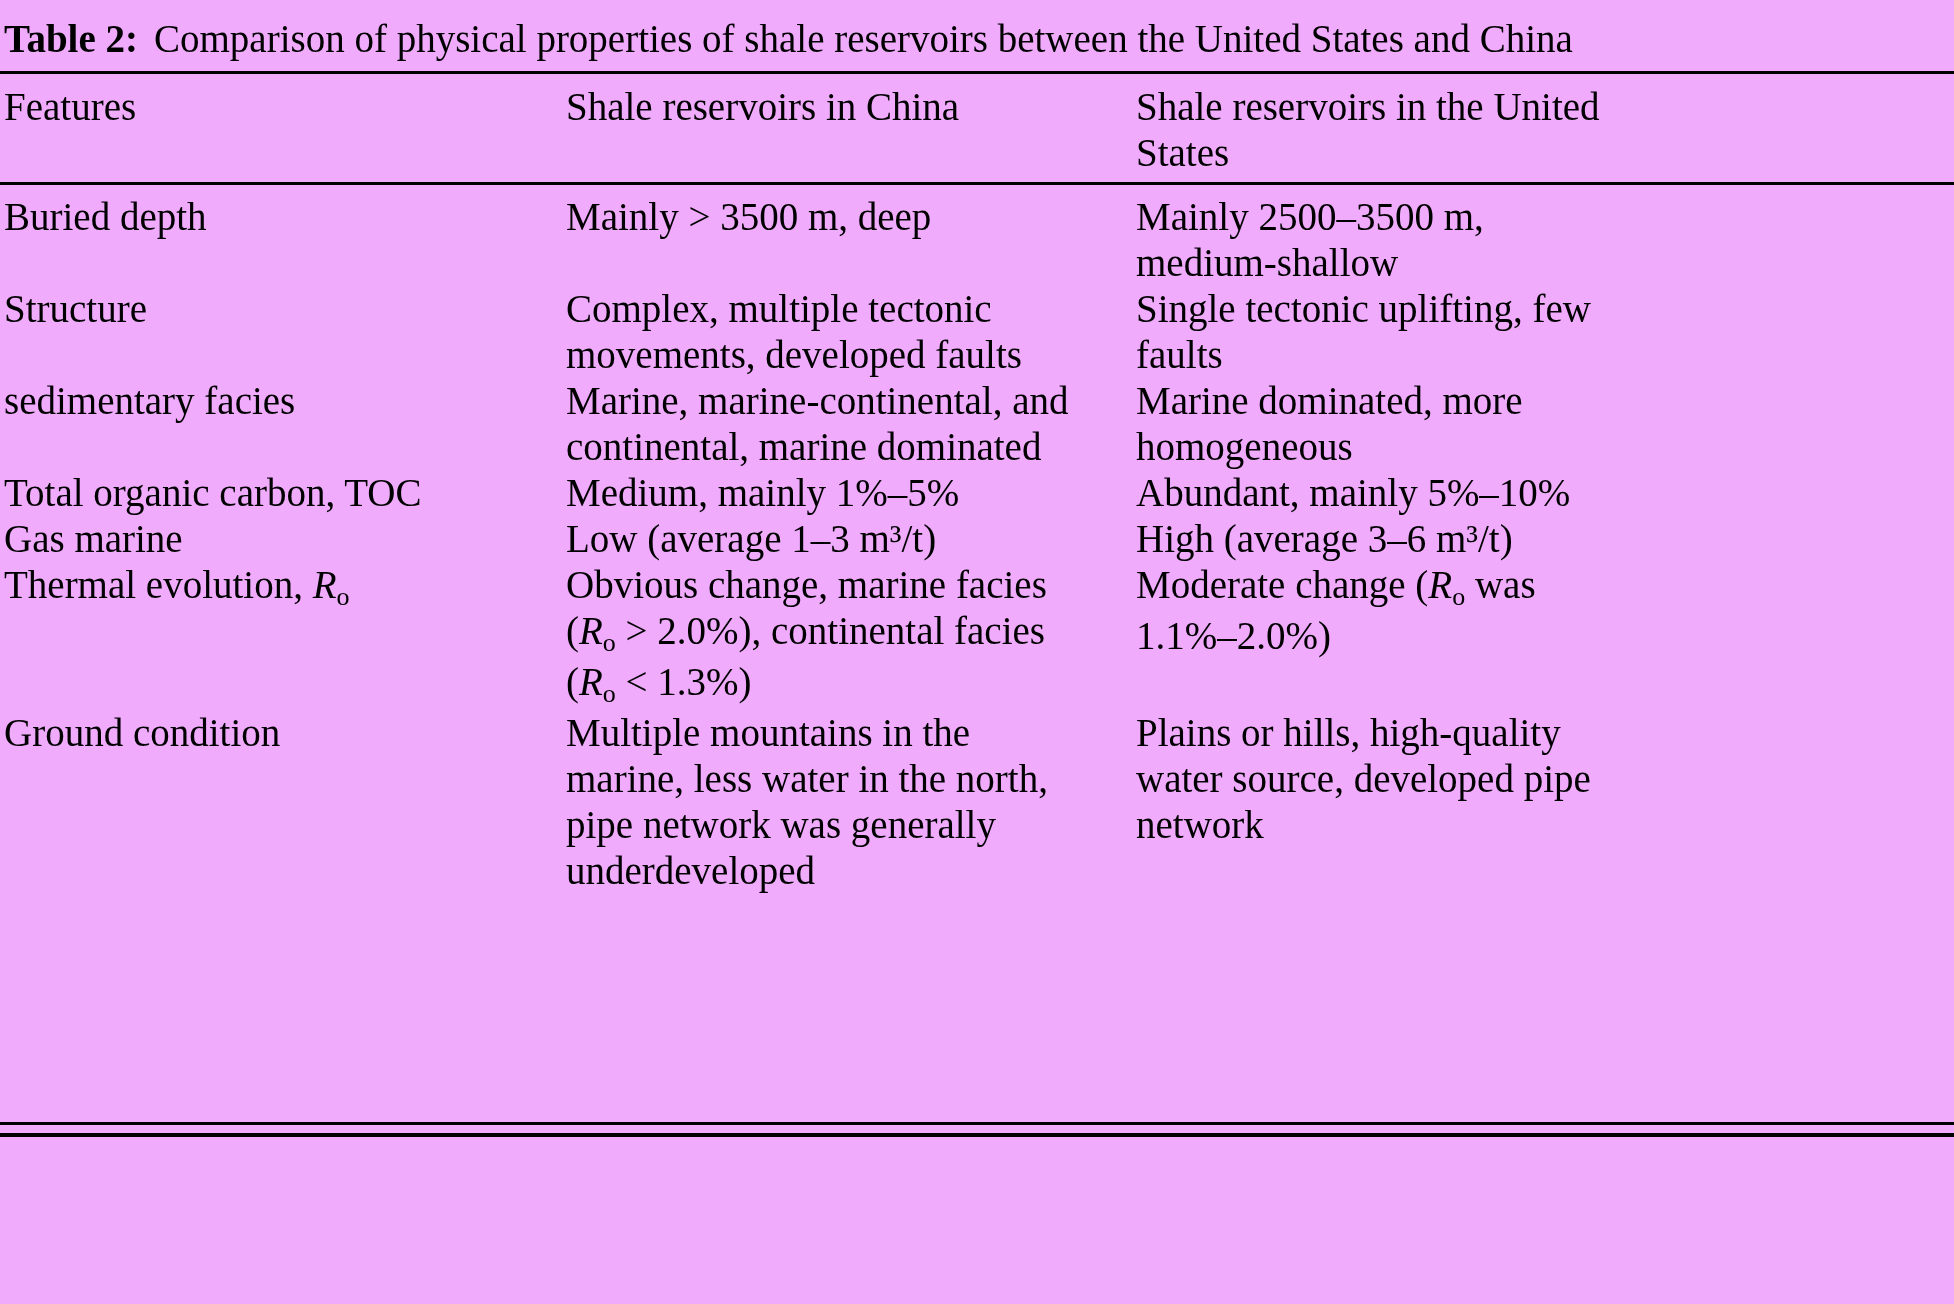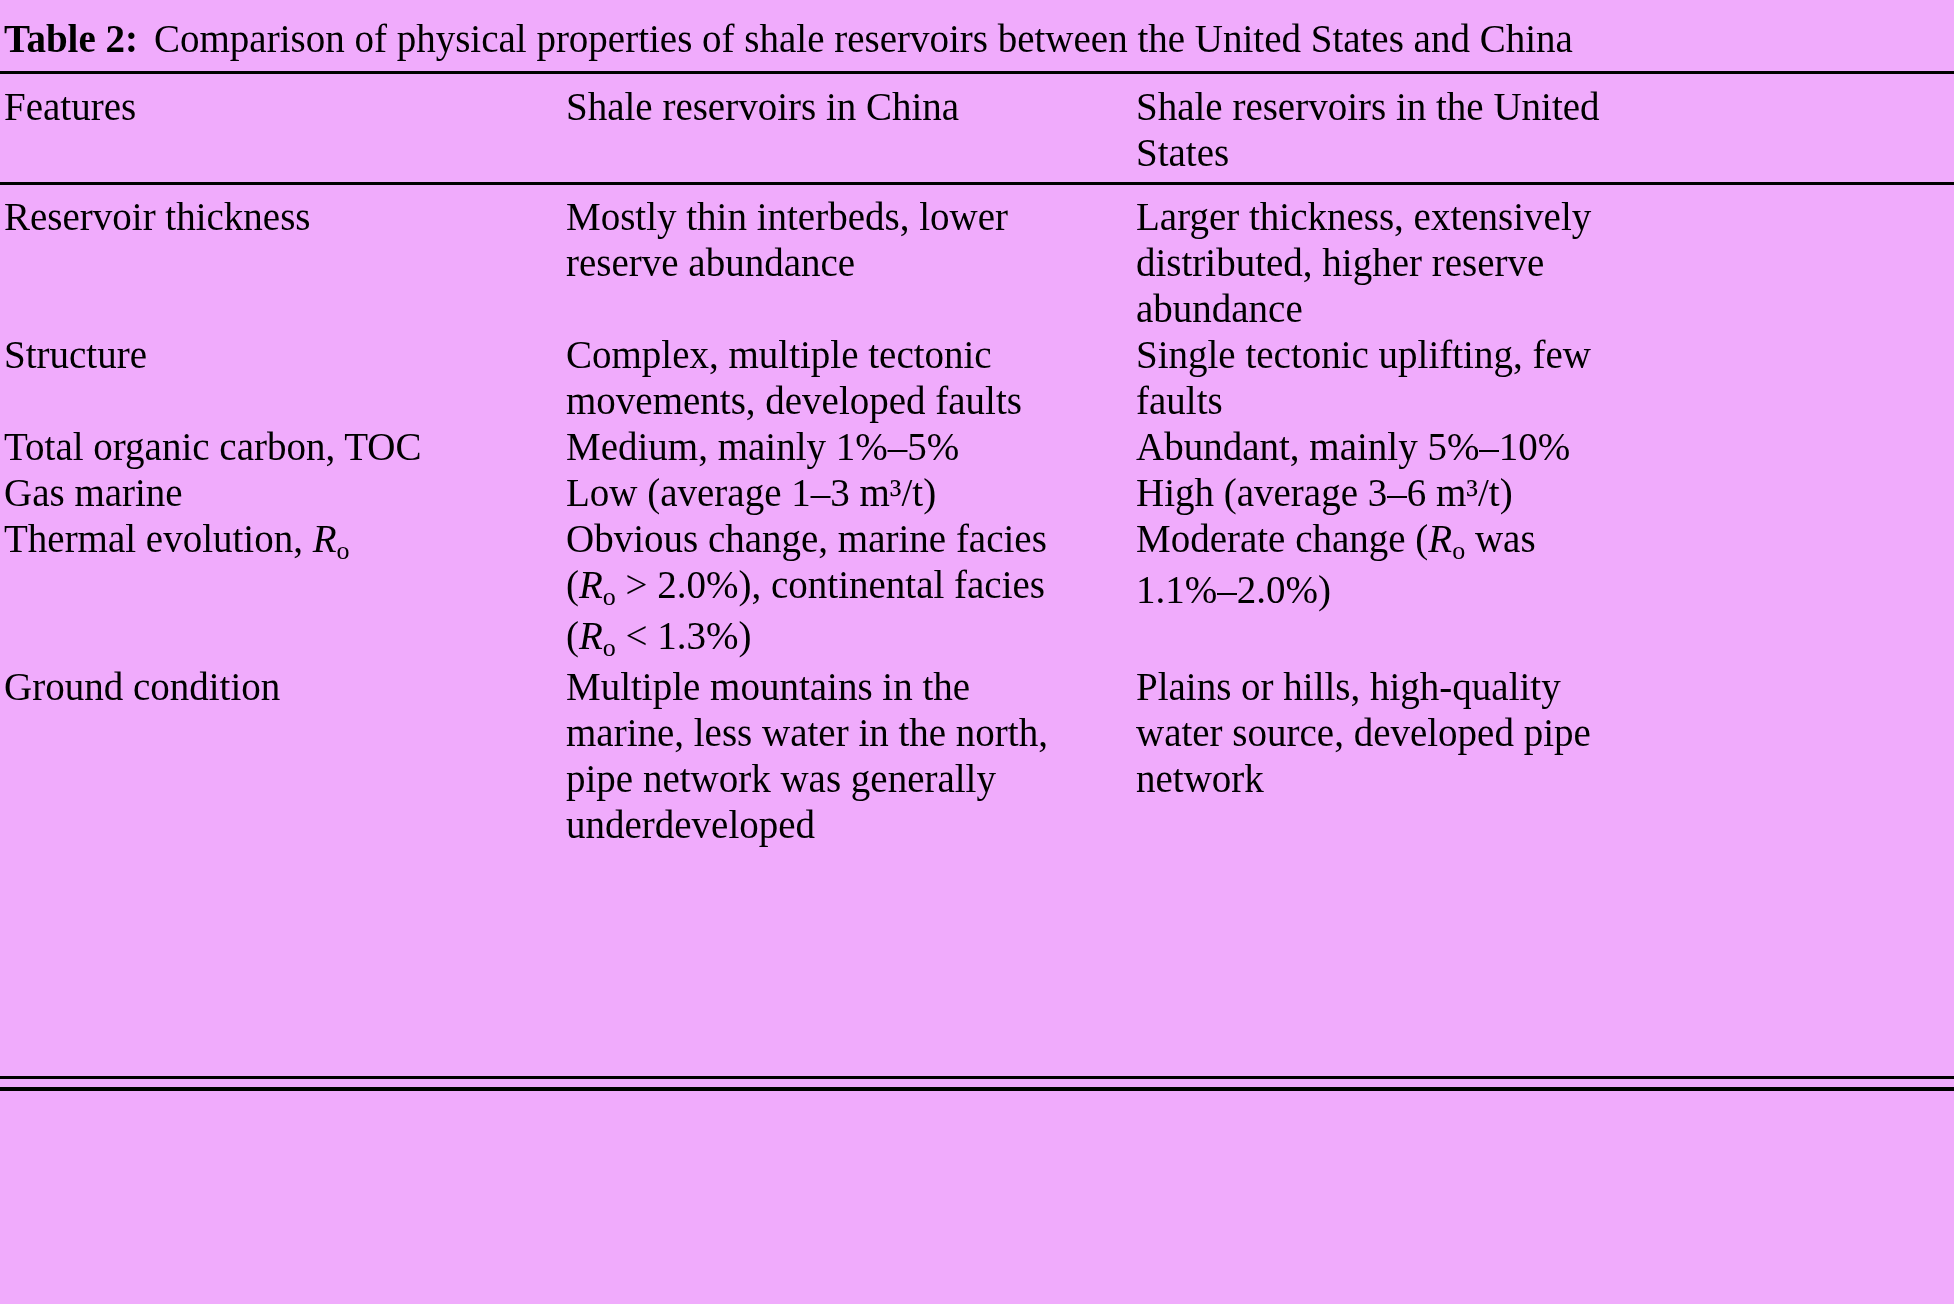--- a/index.html
+++ b/index.html
@@ -85,28 +85,33 @@
     </colgroup>
     <thead>
       <tr>
         <th class="col-feature">Features</th>
         <th class="col-china">Shale reservoirs in China</th>
         <th class="col-us">Shale reservoirs in the United States</th>
       </tr>
     </thead>
     <tbody>
       <tr>
-        <td class="cell-feature">Reservoir thickness</td>
-        <td class="cell-china">Mostly thin interbeds, lower reserve abundance</td>
-        <td class="cell-us">Larger thickness, extensively distributed, higher reserve abundance</td>
+        <td class="cell-feature">Buried depth</td>
+        <td class="cell-china">Mainly &gt; 3500 m, deep</td>
+        <td class="cell-us">Mainly 2500–3500 m, medium-shallow</td>
       </tr>
       <tr>
         <td class="cell-feature">Structure</td>
         <td class="cell-china">Complex, multiple tectonic movements, developed faults</td>
         <td class="cell-us">Single tectonic uplifting, few faults</td>
+      </tr>
+      <tr>
+        <td class="cell-feature">sedimentary facies</td>
+        <td class="cell-china">Marine, marine-continental, and continental, marine dominated</td>
+        <td class="cell-us">Marine dominated, more homogeneous</td>
       </tr>
       <tr>
         <td class="cell-feature">Total organic carbon, TOC</td>
         <td class="cell-china">Medium, mainly 1%–5%</td>
         <td class="cell-us">Abundant, mainly 5%–10%</td>
       </tr>
       <tr>
         <td class="cell-feature">Gas marine</td>
         <td class="cell-china">Low (average 1–3 m³/t)</td>
         <td class="cell-us">High (average 3–6 m³/t)</td>

